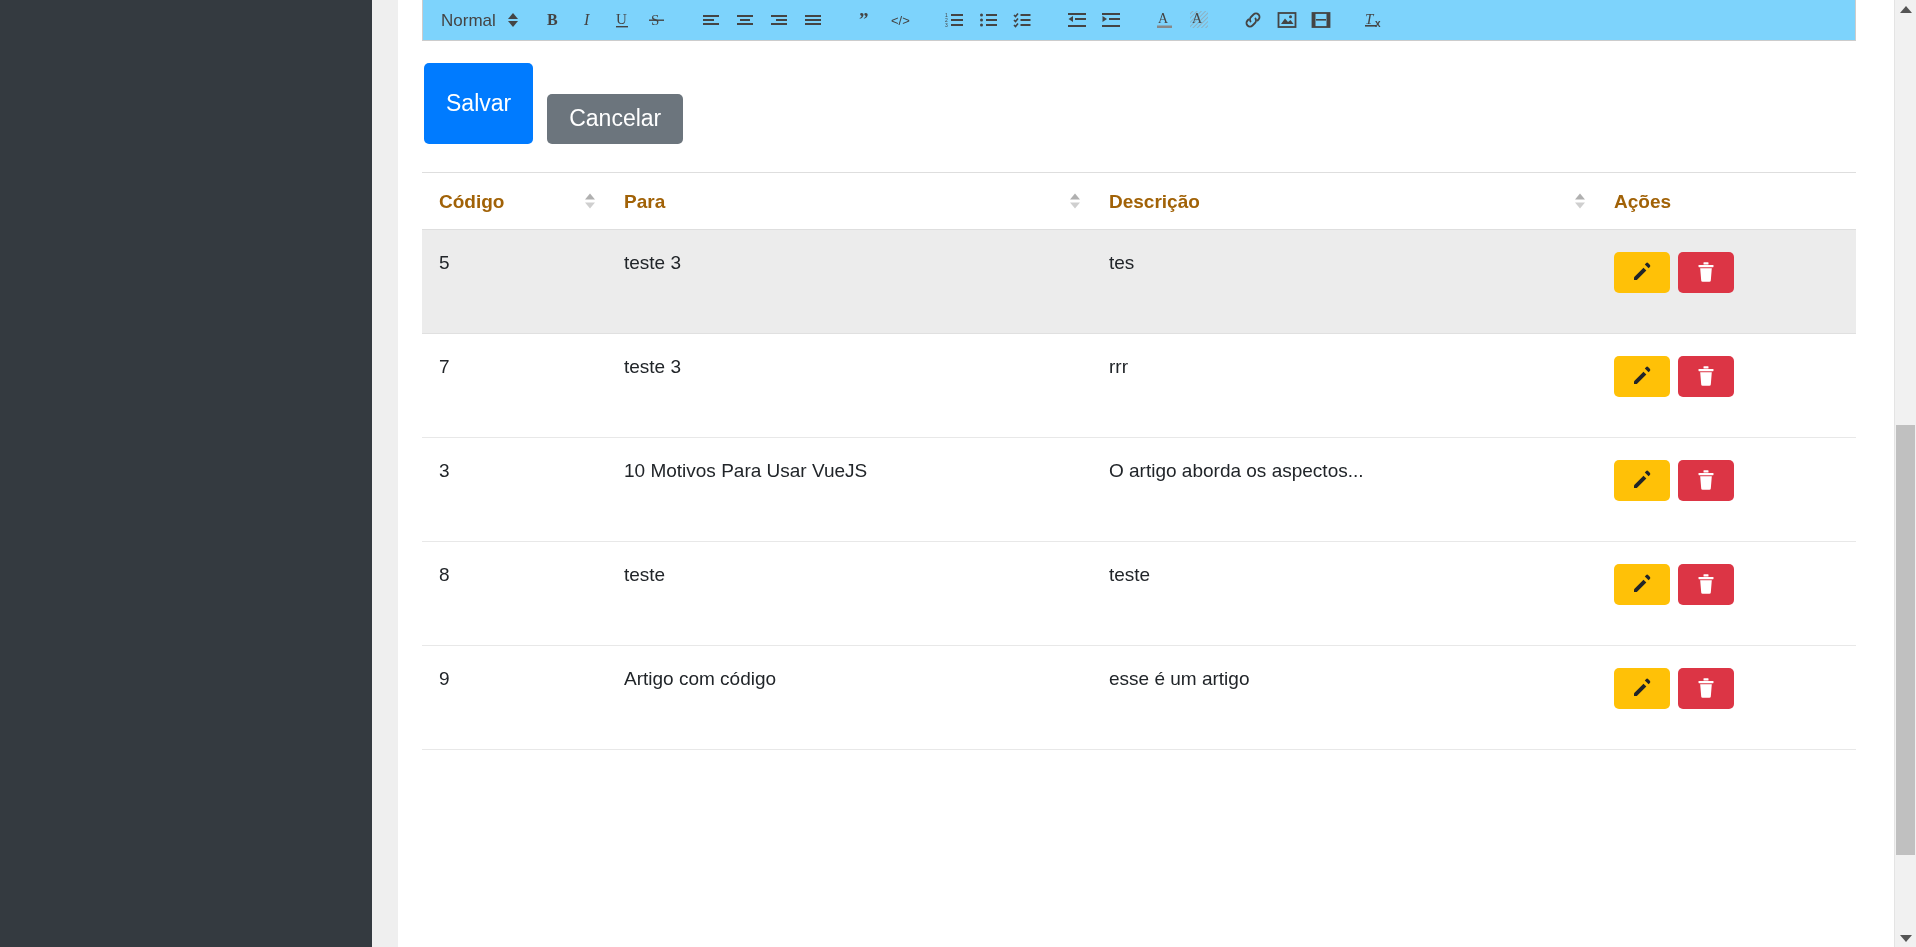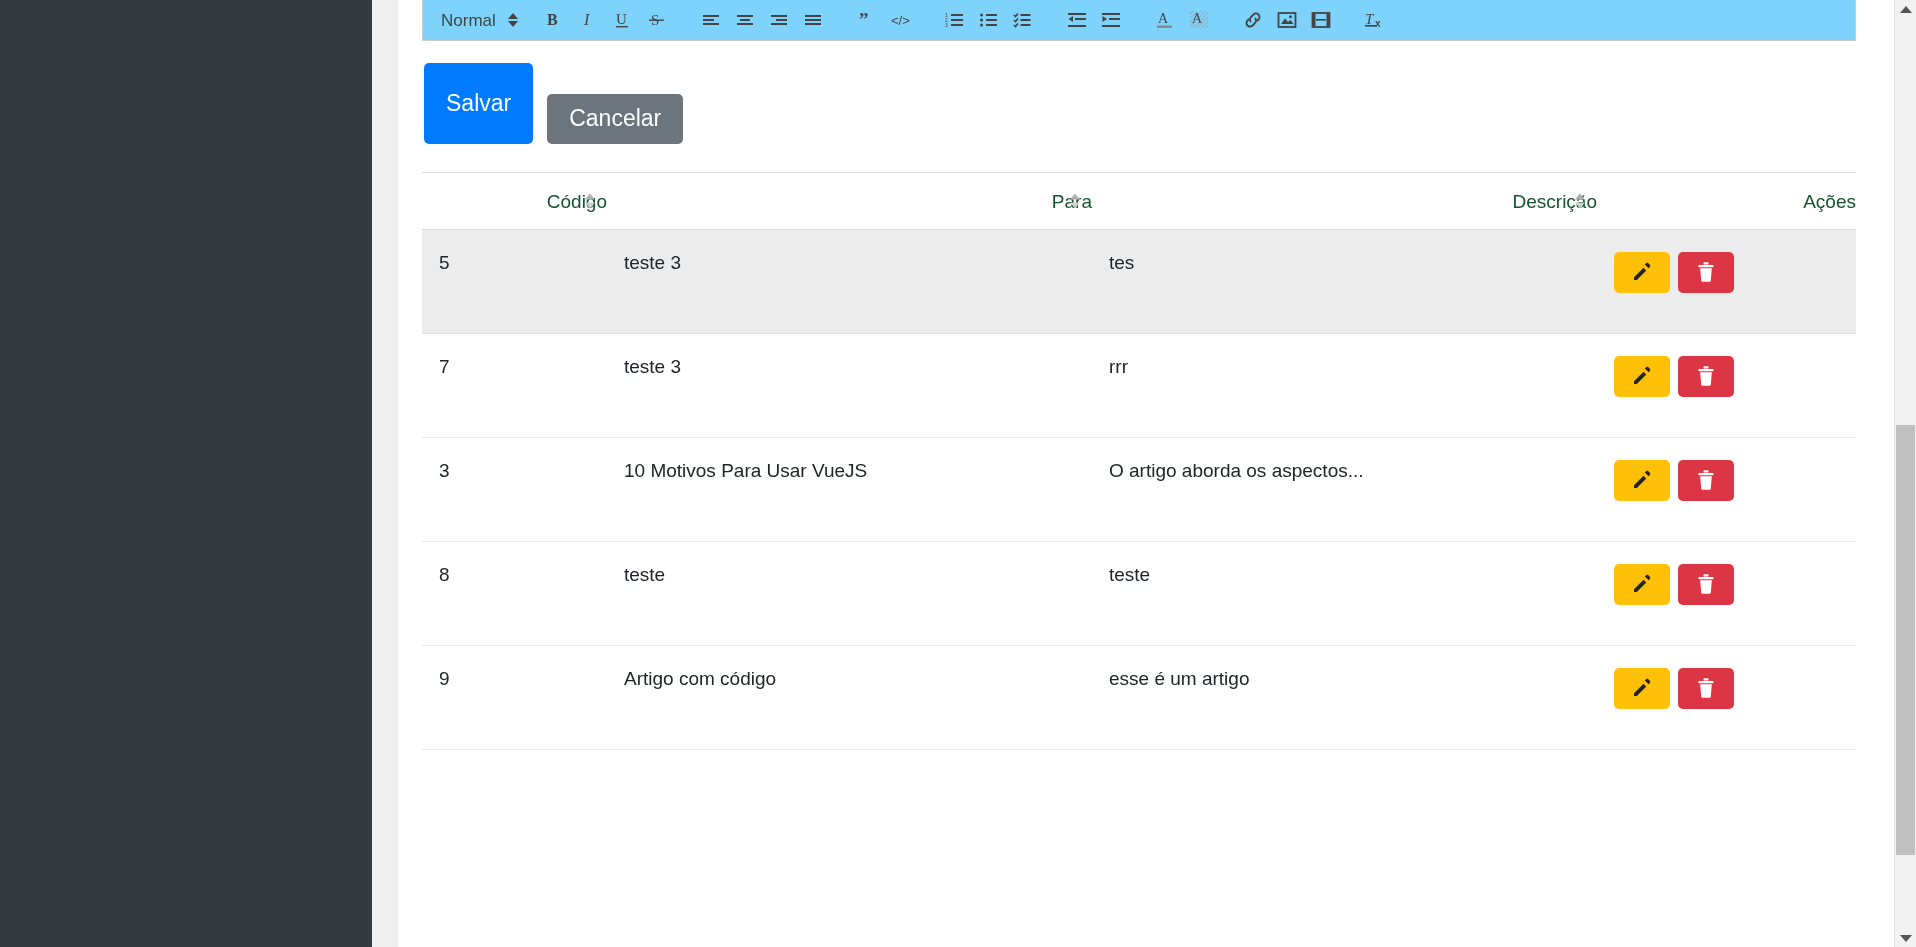--- a/index.html
+++ b/index.html
@@ -134,24 +134,24 @@
   .table-wrap {
     margin-top: 28px;
     border-top: 1px solid #dedede;
   }
   table.data-table {
     width: 100%;
     border-collapse: collapse;
     table-layout: fixed;
   }
   table.data-table th {
-    text-align: right;
+    text-align: left;
     font-size: 19px;
-    font-weight: normal;
-    color: #14532d;
+    font-weight: bold;
+    color: #a16207;
     padding: 18px 0 16px 17px;
     border-bottom: 1px solid #dedede;
     position: relative;
     vertical-align: middle;
   }
   table.data-table th .sorter {
     position: absolute;
     right: 12px;
     top: 50%;
     transform: translateY(-50%);

